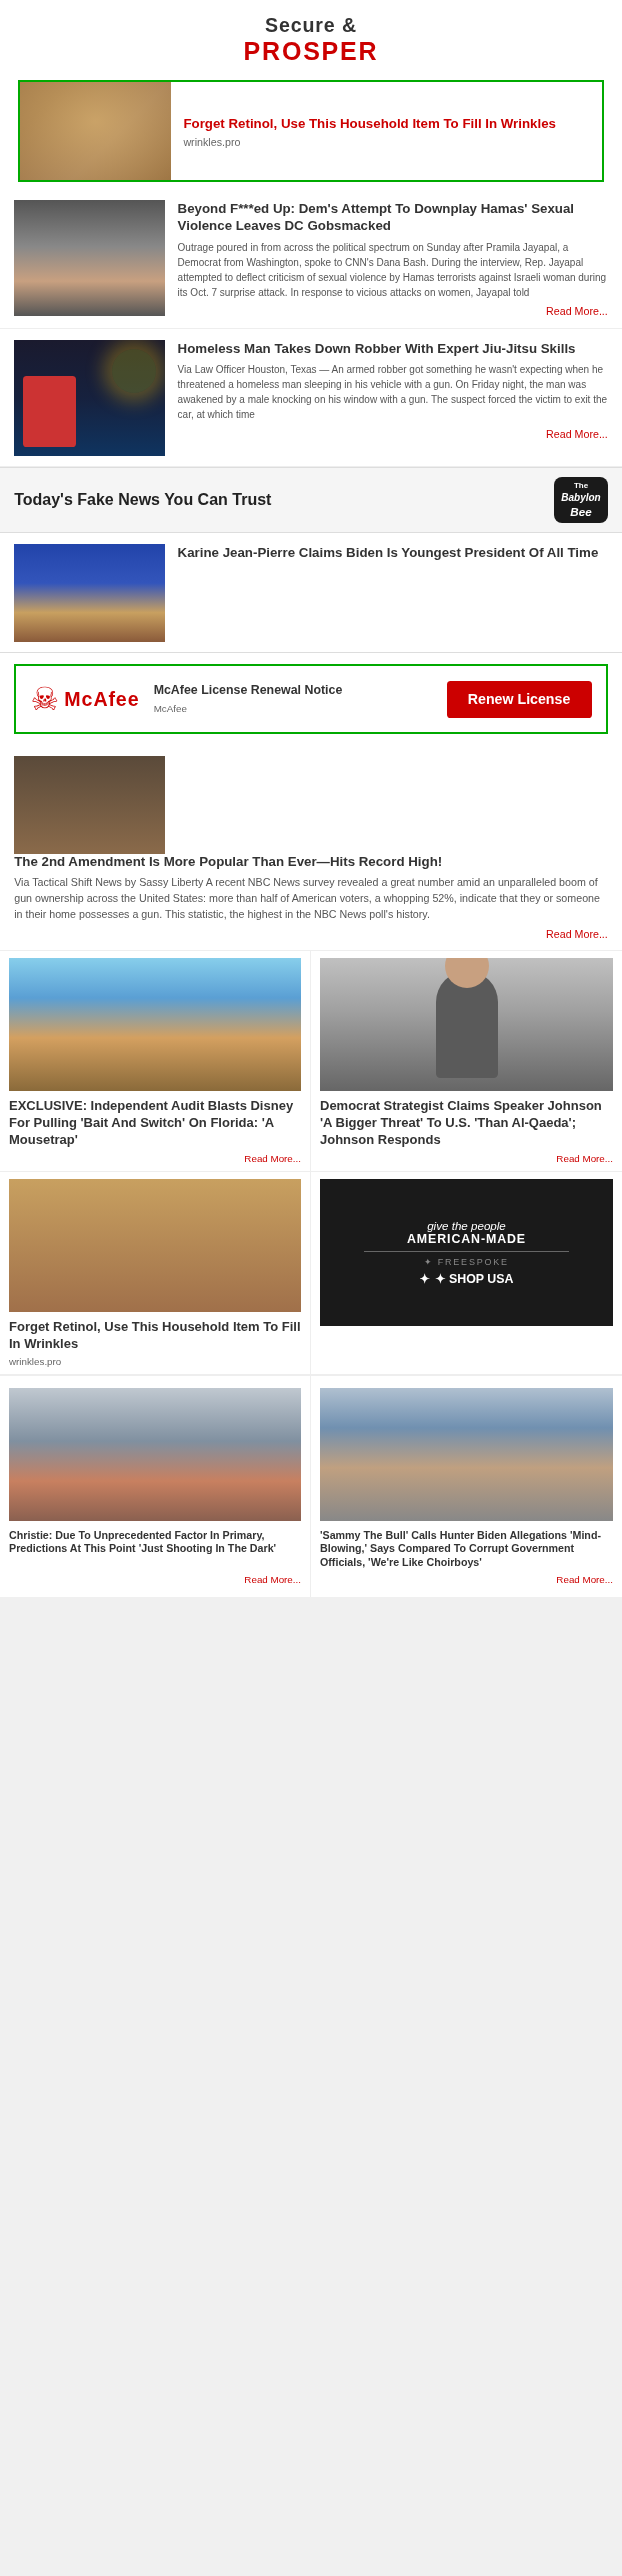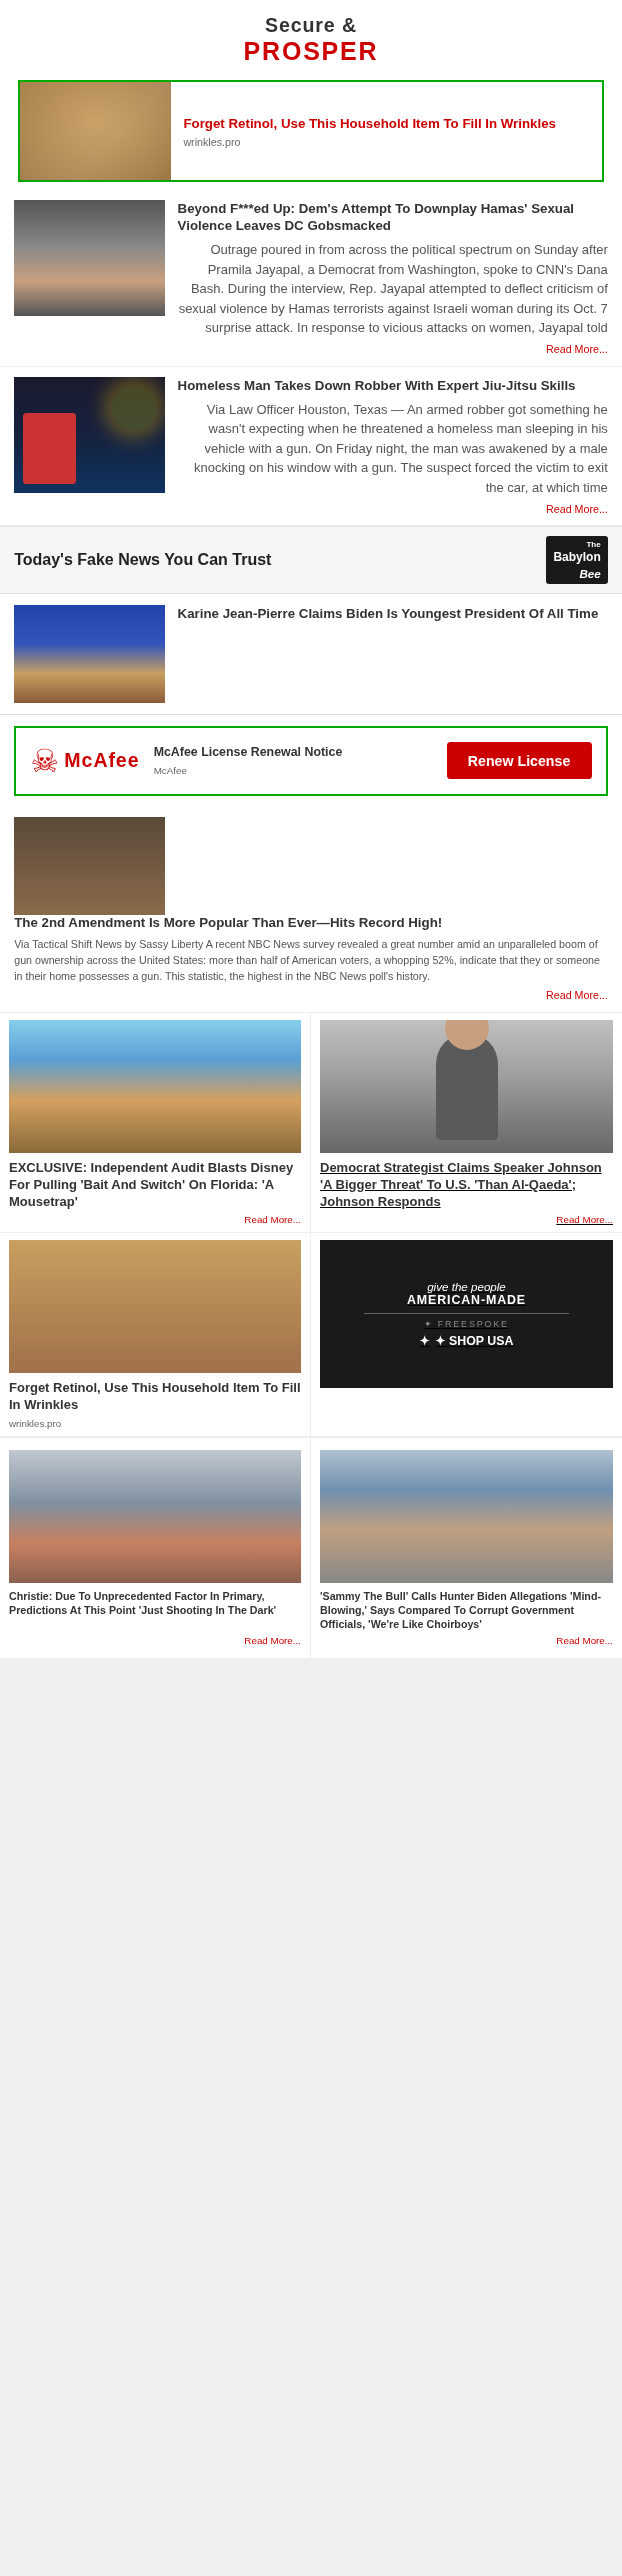--- a/index.html
+++ b/index.html
@@ -90,25 +90,24 @@
       flex: 1;
     }
     .article-row .art-content h3 {
       font-size: 13.3px;
       font-weight: bold;
       color: #333;
       margin-bottom: 5.3px;
       line-height: 1.3;
     }
     .article-row .art-content p {
-      font-size: 13px;
+      font-size: 10px;
       color: #555;
       line-height: 1.5;
       margin-bottom: 5.3px;
-      text-align: right;
     }
     .article-row .art-content .read-more {
       color: #c00;
       font-size: 10.7px;
       text-decoration: none;
       display: block;
       text-align: right;
     }
 
     .img-homeless {
@@ -154,27 +153,27 @@
       font-weight: bold;
       color: #222;
       flex: 1;
     }
     .babylon-logo-box {
       background: #1a1a1a;
       color: #fff;
       padding: 3.6px 7.1px;
       font-size: 9.8px;
       font-weight: bold;
-      border-radius: 3px;
-      text-align: right;
+      border-radius: 8px;
+      text-align: center;
       line-height: 1.3;
     }
     .babylon-logo-box .the { font-size: 8px; }
     .babylon-logo-box .bee { font-size: 11.6px; font-style: italic; }
-    .babylon-logo-box .babylon { font-size: 12px; }
+    .babylon-logo-box .babylon { font-size: 10px; font-style: italic; }
 
     .babylon-article {
       display: flex;
       flex-direction: row;
       padding: 10.7px 14.2px;
     }
     .babylon-article .art-img {
       width: 151px;
       min-height: 89px;
       flex-shrink: 0;
@@ -281,21 +280,20 @@
       border-bottom: 0.9px solid #eee;
     }
     .grid-item {
       padding: 7.1px 9px;
       border-right: 0.9px solid #eee;
       display: flex;
       flex-direction: column;
     }
     .grid-item:last-child {
       border-right: none;
-      text-decoration: underline;
     }
     .grid-img {
       width: 100%;
       height: 133px;
       background: #888;
       margin-bottom: 7.1px;
       overflow: hidden;
       position: relative;
     }
     .grid-item h3 {

